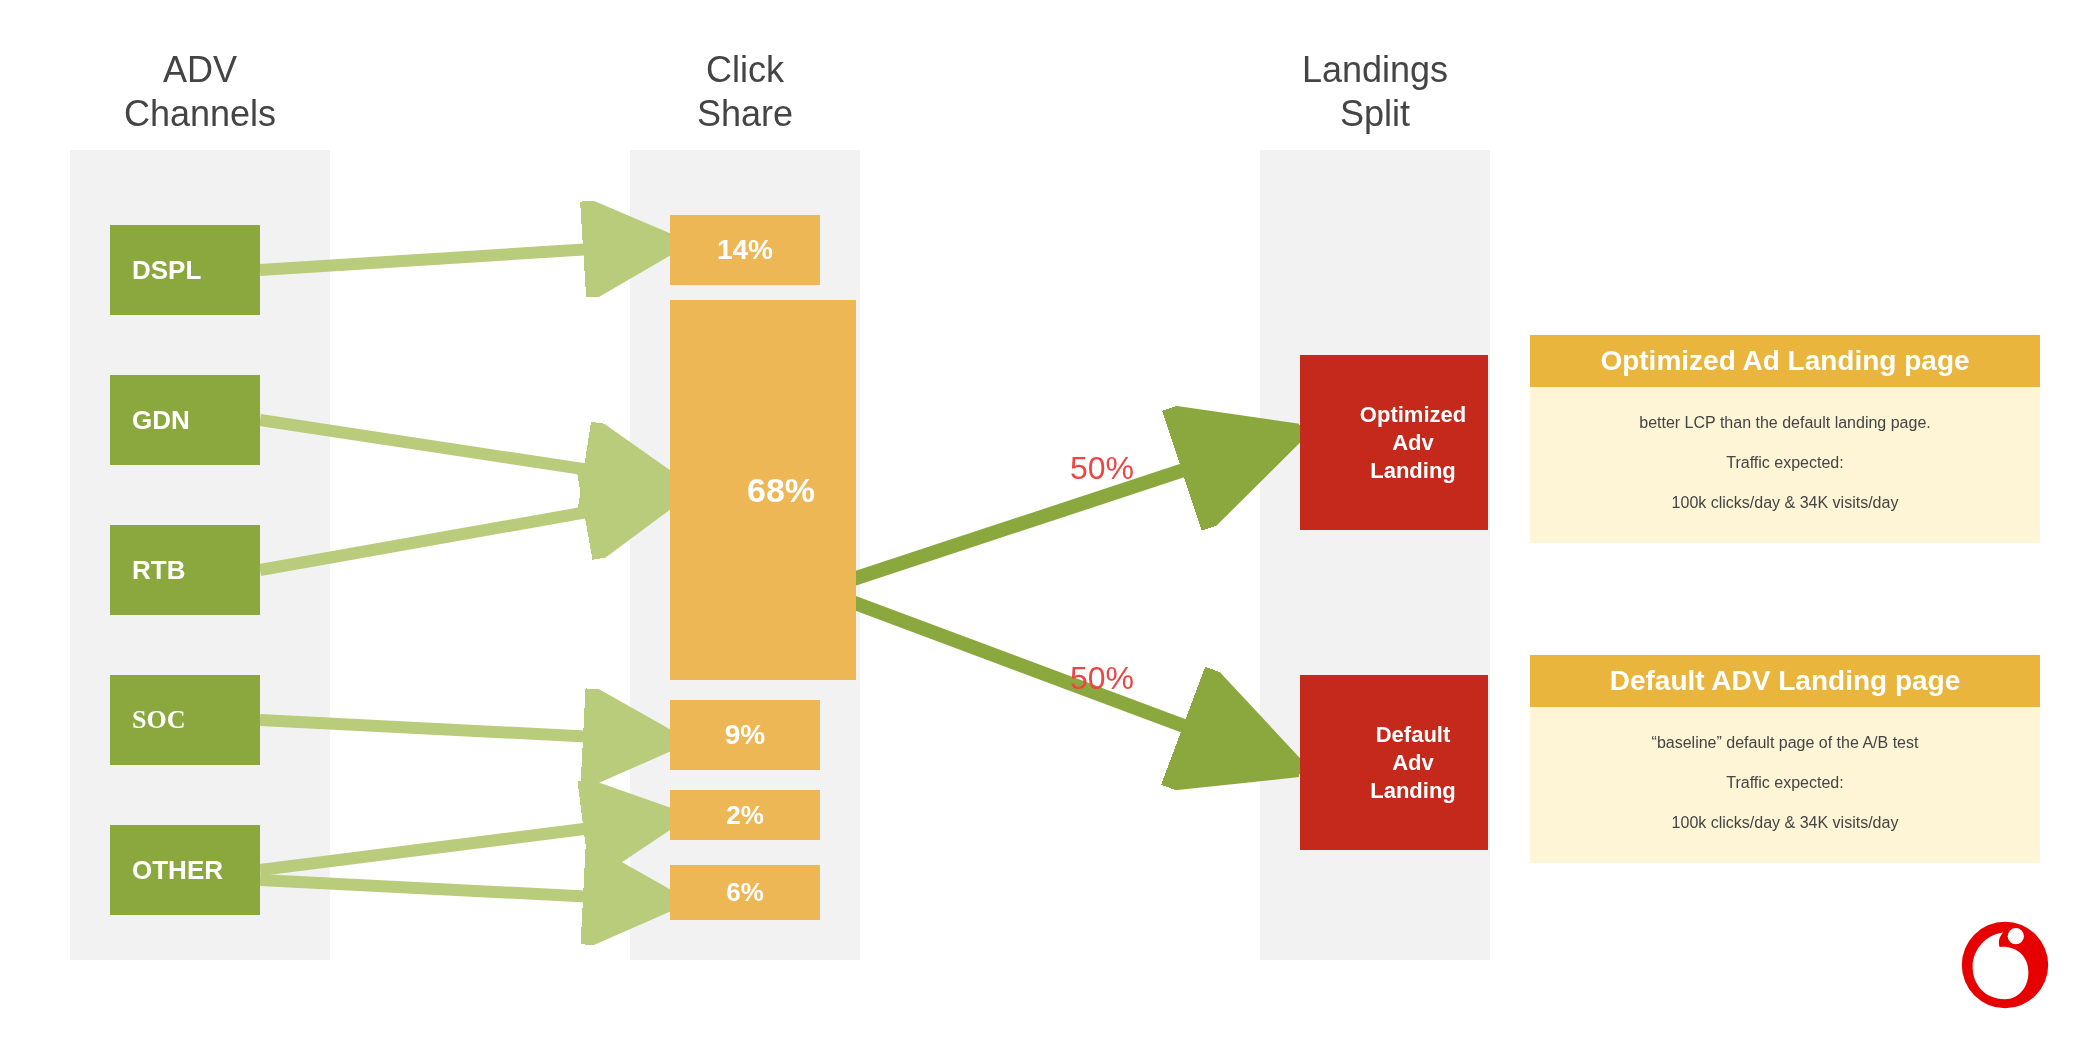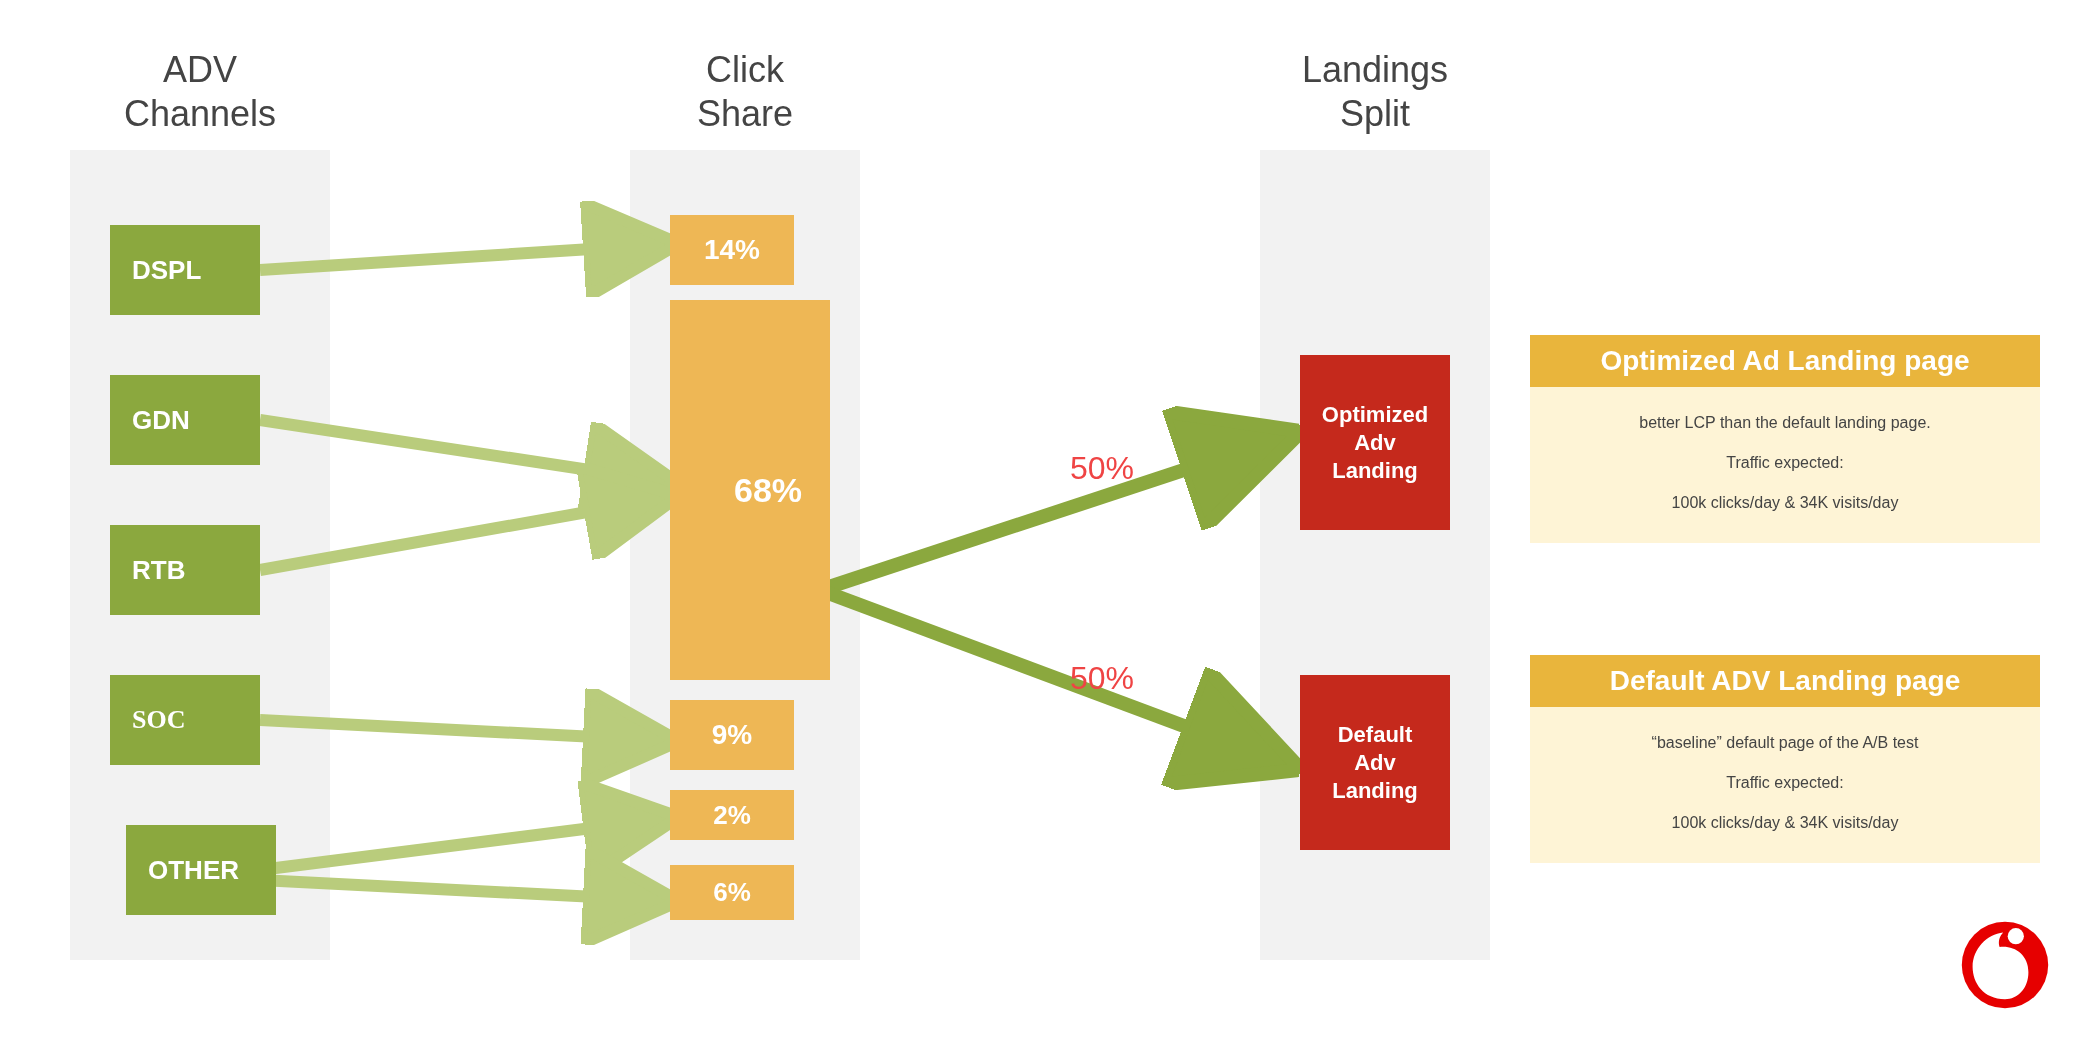--- a/index.html
+++ b/index.html
@@ -40,34 +40,34 @@
     box-sizing: border-box;
   }
 
   
   .share {
     position: absolute;
     background: #eeb755;
     color: #ffffff;
     font-weight: 700;
     display: flex; align-items: center; justify-content: center;
-    width: 124px;
+    width: 150px;
   }
 
   
   .land {
     position: absolute;
     width: 150px;
     background: #c5291c;
     color: #ffffff;
     font-weight: 700;
     font-size: 22px;
     line-height: 28px;
     text-align: center;
-    display: flex; align-items: center; justify-content: center;
+    display: flex; align-items: center; justify-content: center; padding-left: 38px;
   }
 
   
   .card {
     position: absolute;
     width: 510px;
     background: #fef4d6;
     box-sizing: border-box;
   }
   .card .card-title {
@@ -154,21 +154,21 @@
     </div>
   <div class="chan" style="left:110px; top:375px;">
       <span>GDN</span>
     </div>
   <div class="chan" style="left:110px; top:525px;">
       <span>RTB</span>
     </div>
   <div class="chan" style="left:110px; top:675px;font-family:Liberation Serif, serif;">
       <span>SOC</span>
     </div>
-  <div class="chan" style="left:110px; top:825px;margin-left:16px;">
+  <div class="chan" style="left:110px; top:825px;">
       <span>OTHER</span>
     </div>
 
   <div class="share" style="left:670px; top:215px; height:70px; font-size:28px;">
       <span>14%</span>
     </div>
   <div class="share" style="left:670px; top:300px; height:380px; font-size:34px;padding-left:36px;">
       <span>68%</span>
     </div>
   <div class="share" style="left:670px; top:700px; height:70px; font-size:28px;">

